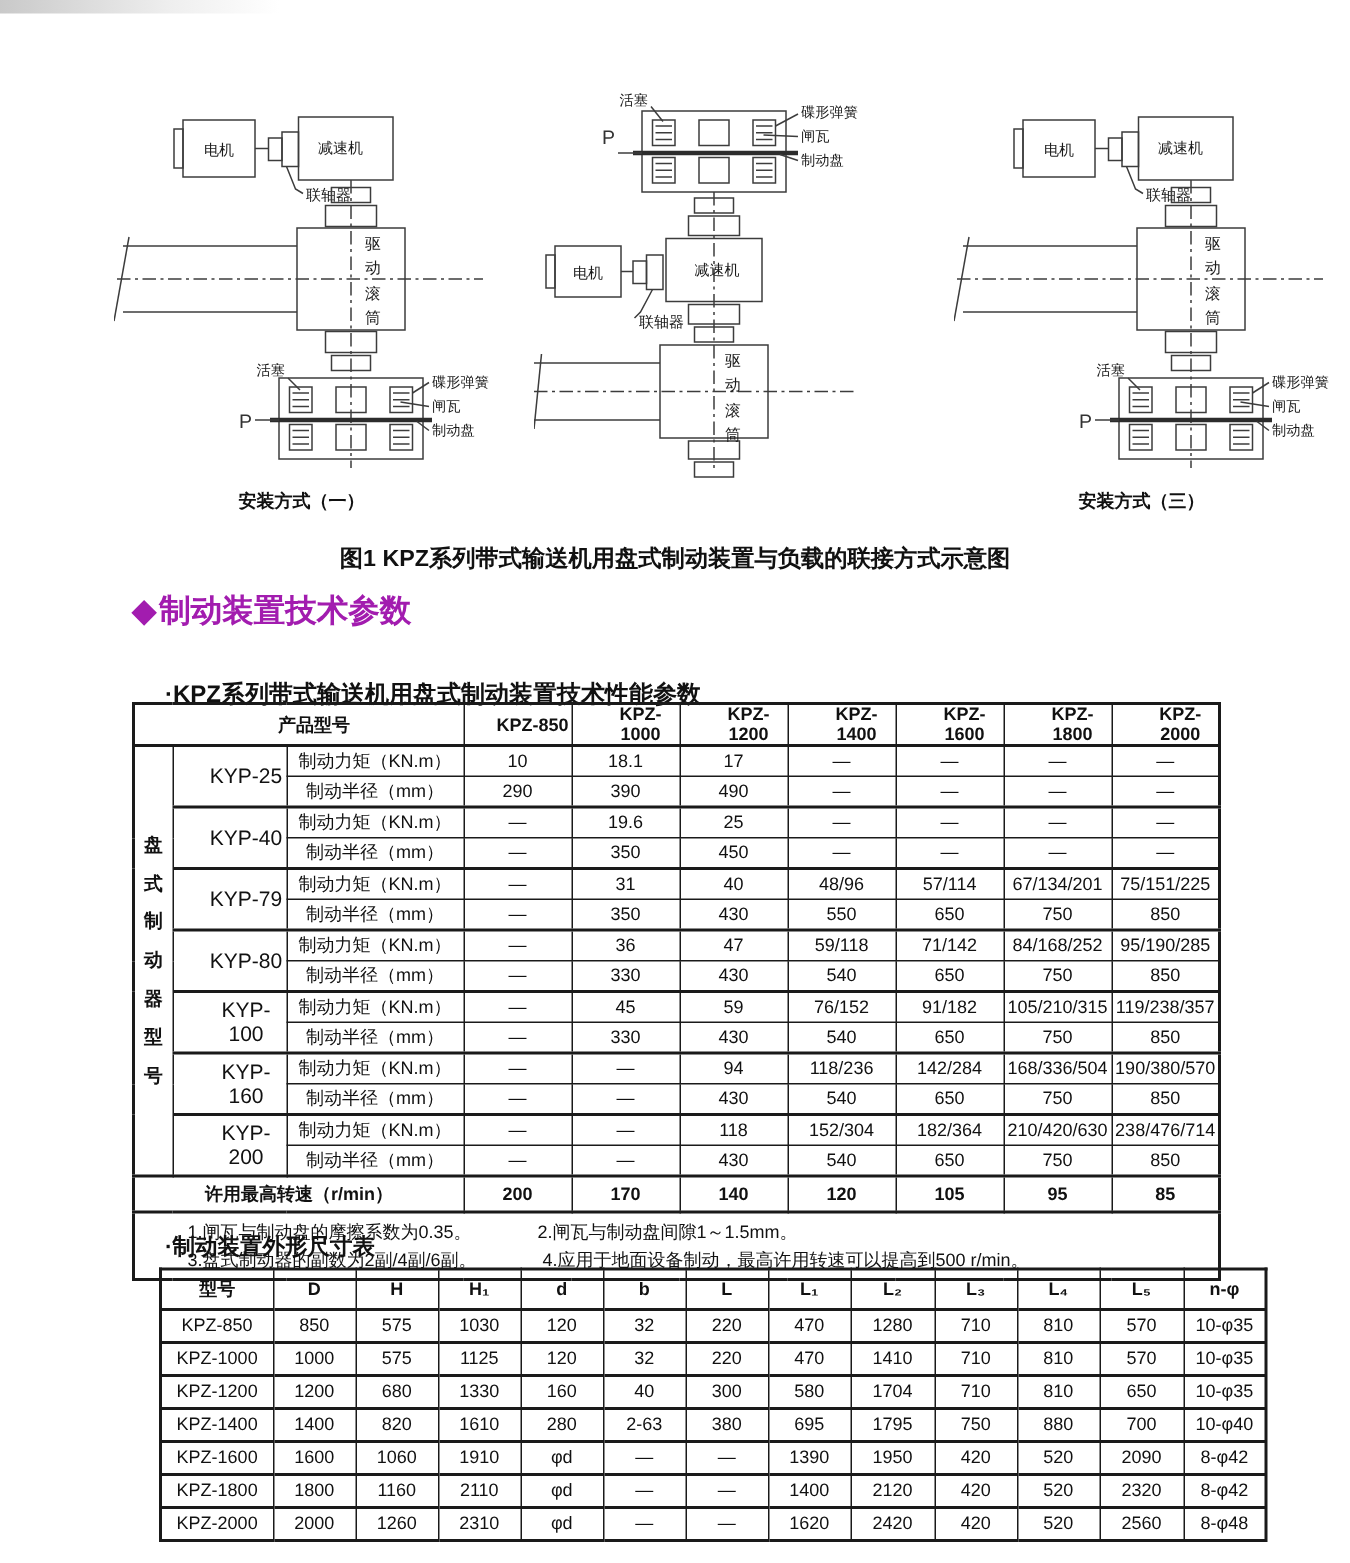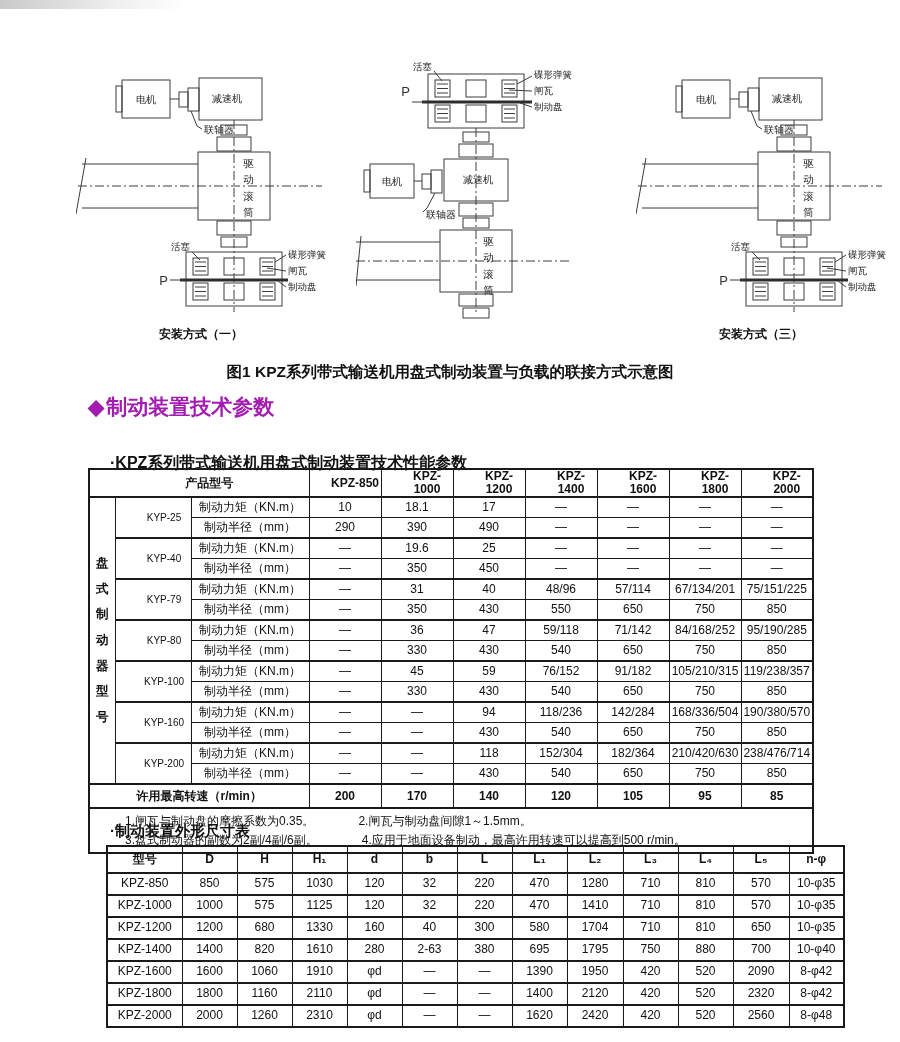--- a/index.html
+++ b/index.html
@@ -30,21 +30,21 @@
   
   .t1wrap{position:absolute;top:468px;left:88px;}
   table{border-collapse:collapse;table-layout:fixed;}
   .t1{width:724px;font-size:12px;border:2px solid #1a1a1a;}
   .t1 th,.t1 td{border:1px solid #1a1a1a;text-align:center;padding:0;height:19px;
         line-height:1.1;font-weight:normal;overflow:hidden;}
   .t1 tr.hdr th{height:22px;font-weight:bold;border-bottom:2px solid #1a1a1a;padding-left:20px;}
   .t1 tr.gs th,.t1 tr.gs td{border-top:2px solid #1a1a1a;}
   .t1 tr.spd th,.t1 tr.spd td{height:22px;border-top:2px solid #1a1a1a;font-weight:bold;}
   .t1 th.side{font-weight:bold;word-break:break-all;line-height:2.05;font-size:12.5px;padding:4px 0;}
-  .t1 th.kyp{font-size:10px;padding-left:22px;}
+  .t1 th.kyp{font-size:14px;padding-left:22px;}
   .t1 td.notes{height:auto;text-align:left;border-top:2px solid #1a1a1a;padding:3px 0;}
   .notes-line{display:flex;gap:44px;padding:1px 0 1px 16px;font-size:12px;line-height:1.35;margin-left:19px;}
   
   .t2wrap{position:absolute;top:845px;left:82px;padding-left:24px;}
   .t2{width:737px;font-size:12px;border:2px solid #1a1a1a;}
   .t2 th,.t2 td{border:1px solid #1a1a1a;border-bottom:2px solid #1a1a1a;text-align:center;
         padding:0;height:20px;line-height:1.1;}
   .t2 tr.hdr th{height:25px;font-weight:bold;}
   .t2 td{font-weight:normal;}
 </style>

